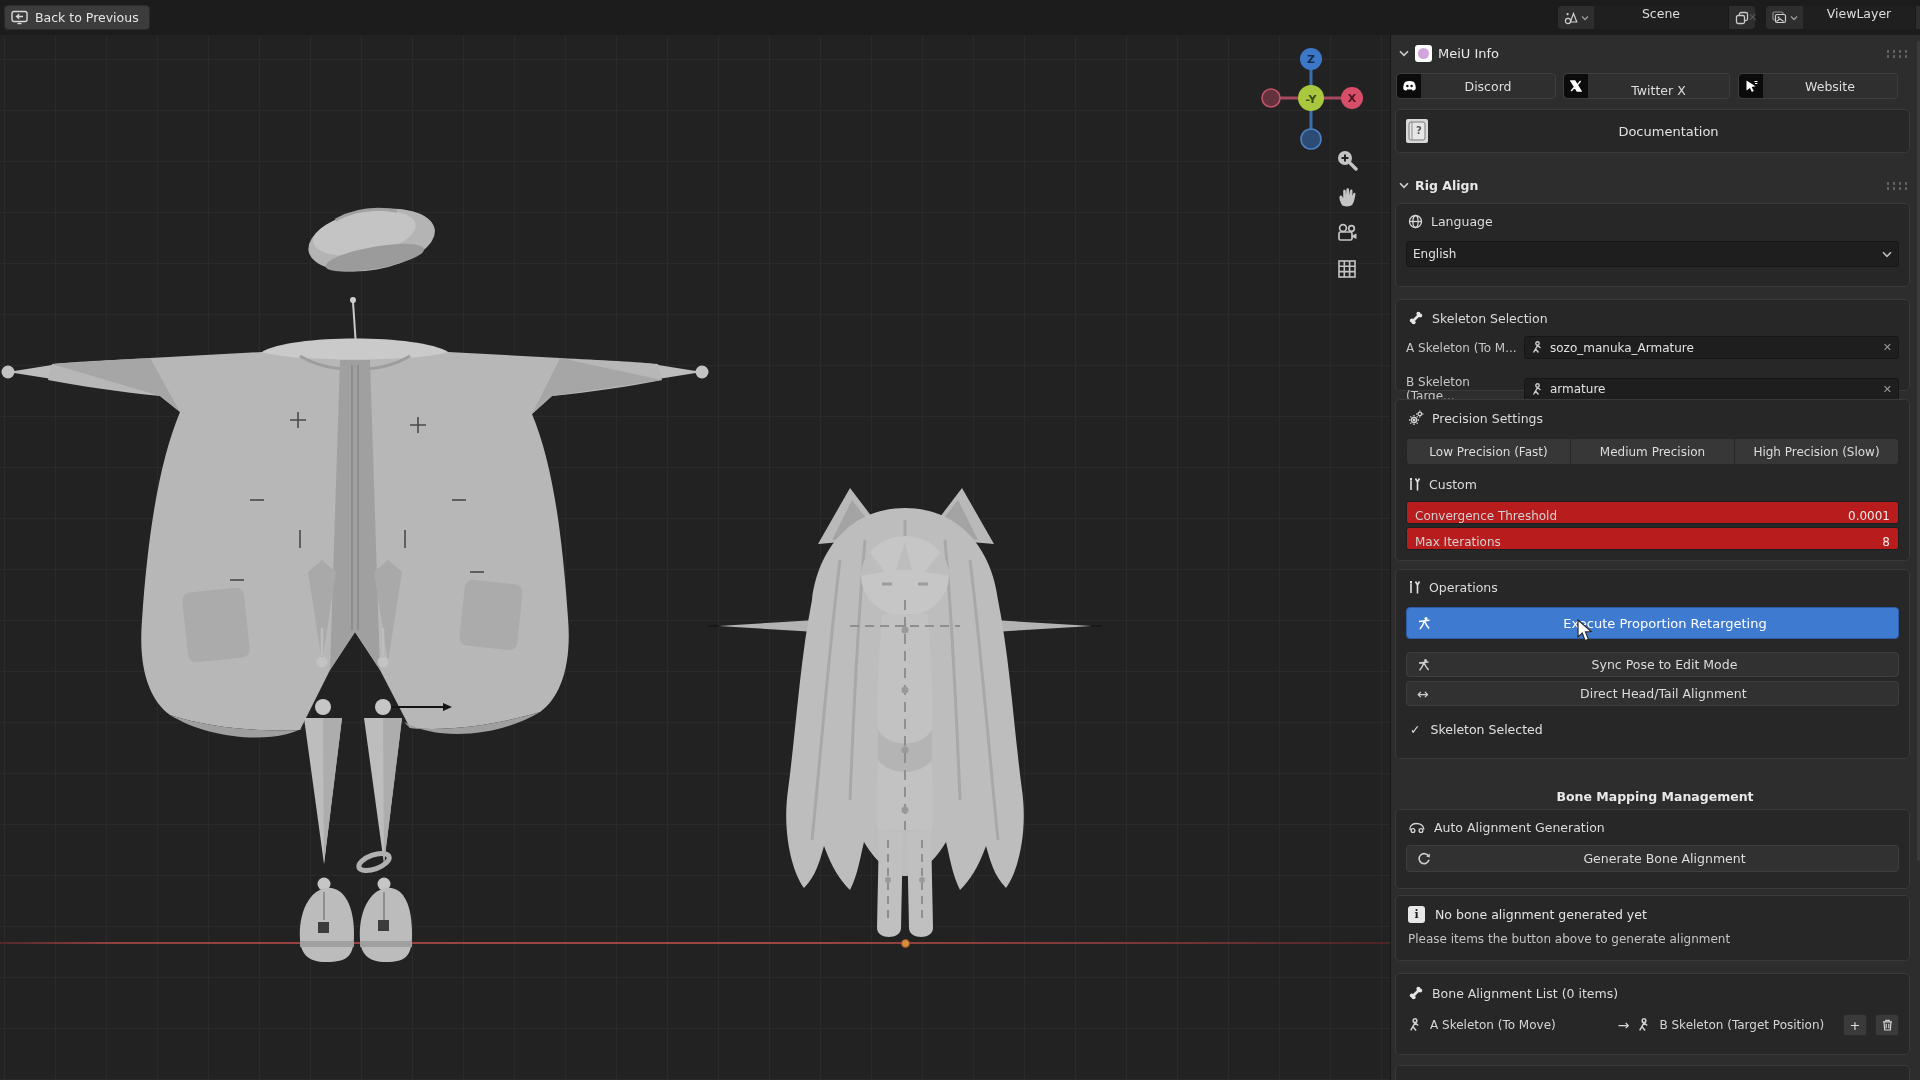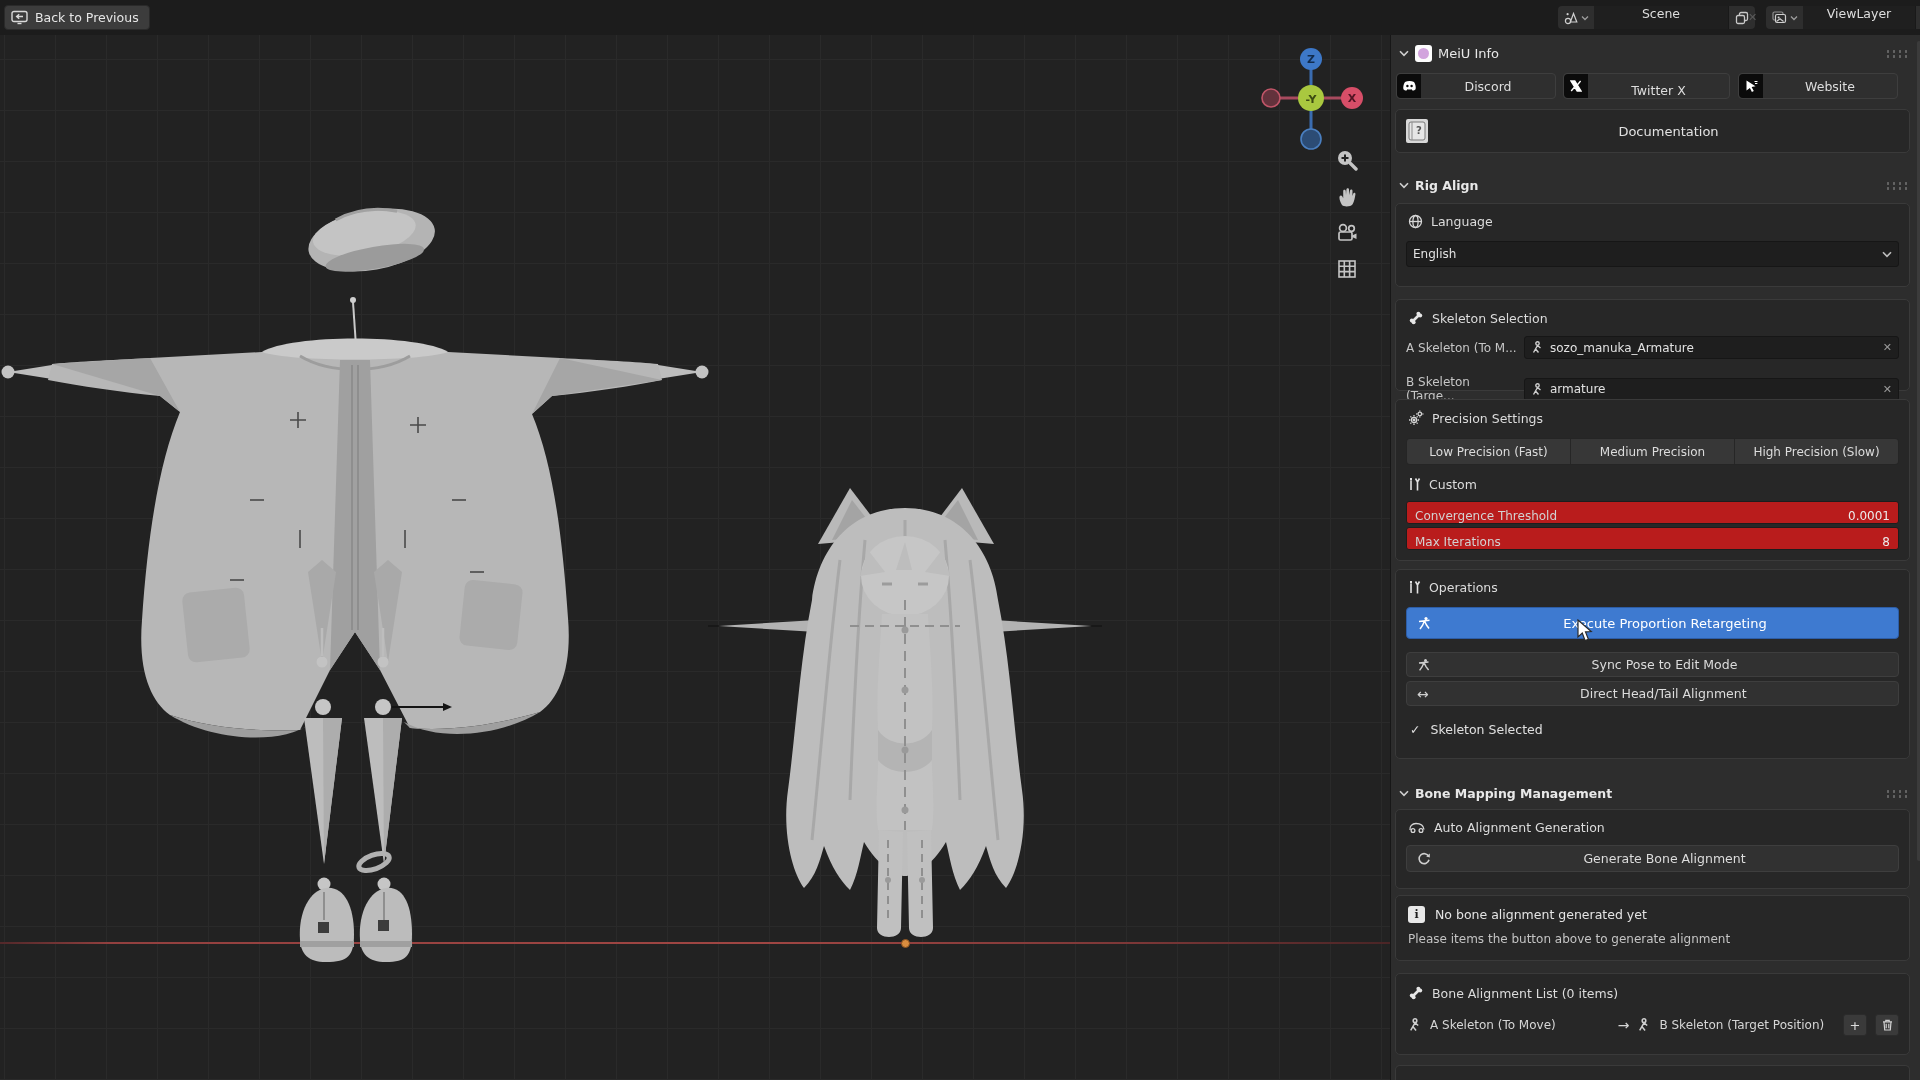--- a/index.html
+++ b/index.html
@@ -539,21 +539,21 @@
     <div class="btn" style="margin:4px 10px 0 10px;height:23px;">
       <span style="margin-left:10px;font-size:14px;color:#cfcfcf;">↔</span>
       <span class="center-label">Direct Head/Tail Alignment</span>
     </div>
     <div style="display:flex;align-items:center;gap:10px;margin:16px 0 0 14px;font-size:12.5px;color:#e0e0e0;">
       <span style="font-weight:bold;">✓</span>
       <span>Skeleton Selected</span>
     </div>
   </div>
 
-  <div class="abs phead" style="left:8px;top:748px;right:10px;">
+  <div class="abs phead" style="left:8px;top:748px;right:10px;flex-direction:column;">
     <svg width="10" height="7" viewBox="0 0 10 7">
         <path d="M1 1.2 L5 5.4 L9 1.2" fill="none" stroke="#cfcfcf" stroke-width="1.6"></path>
       </svg>
     <span style="font-weight:bold;font-size:12.5px;">Bone Mapping Management</span>
     <span class="drag-dots"></span>
   </div>
 
   <div class="abs pbox" style="left:4px;top:774px;width:513px;height:78px;">
     <div class="box-title" style="margin:10px 0 0 12px;">
       <span>

